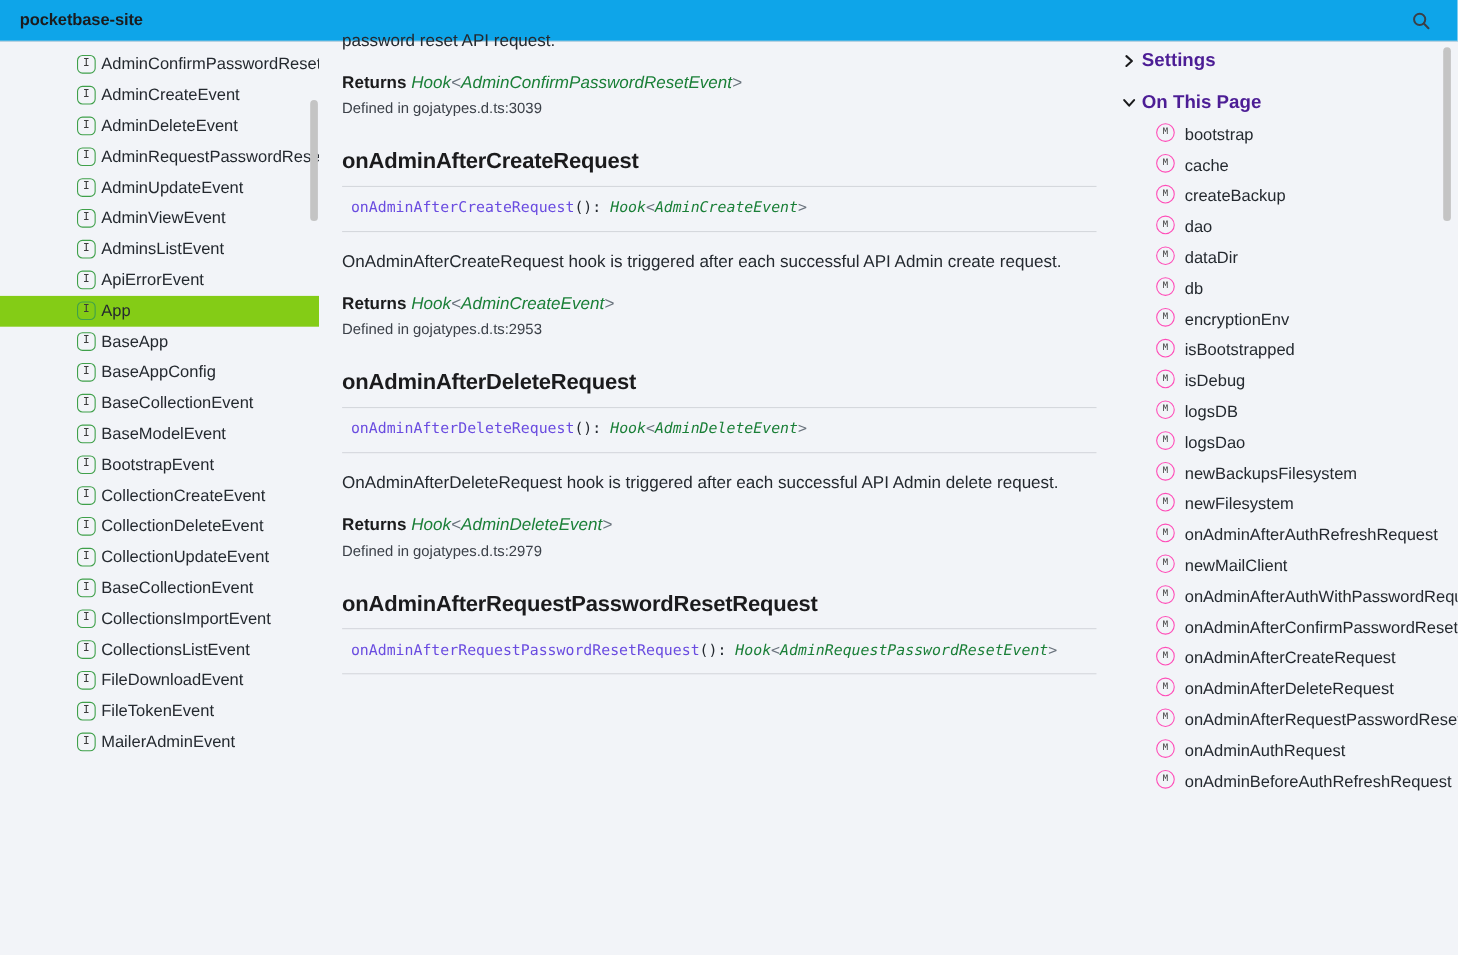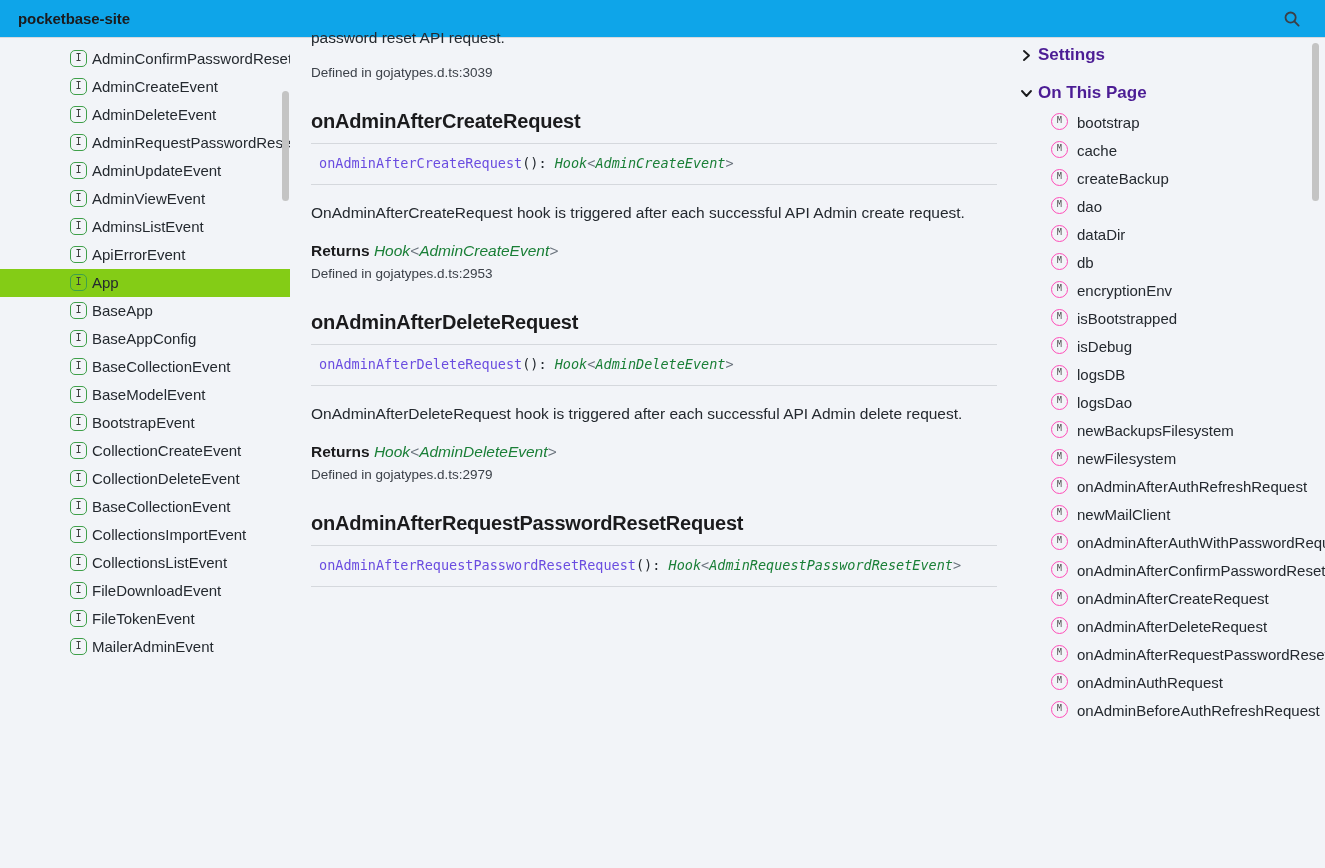--- a/index.html
+++ b/index.html
@@ -287,20 +287,24 @@
       <li class="nav-item">
         <span class="kind-icon"><span class="icon-iface"></span></span>
         <span class="nav-label">CollectionCreateEvent</span>
       </li>
       <li class="nav-item">
         <span class="kind-icon"><span class="icon-iface"></span></span>
         <span class="nav-label">CollectionDeleteEvent</span>
       </li>
       <li class="nav-item">
         <span class="kind-icon"><span class="icon-iface"></span></span>
+        <span class="nav-label">CollectionUpdateEvent</span>
+      </li>
+      <li class="nav-item">
+        <span class="kind-icon"><span class="icon-iface"></span></span>
         <span class="nav-label">BaseCollectionEvent</span>
       </li>
       <li class="nav-item">
         <span class="kind-icon"><span class="icon-iface"></span></span>
         <span class="nav-label">CollectionsImportEvent</span>
       </li>
       <li class="nav-item">
         <span class="kind-icon"><span class="icon-iface"></span></span>
         <span class="nav-label">CollectionsListEvent</span>
       </li>
@@ -318,20 +322,24 @@
       </li>
     </ul>
 </div>
 <div id="left-scroll-track"></div>
 <div id="left-scroll-thumb"></div>
 
 <div id="main">
 
   <div>
     <p class="m-para">password reset API request.</p>
+    <p class="m-returns">
+      <span class="lbl">Returns</span>
+      <span class="type-link">Hook</span><span class="type-punc">&lt;</span><span class="type-link">AdminConfirmPasswordResetEvent</span><span class="type-punc">&gt;</span>
+    </p>
     <p class="m-defined">Defined in gojatypes.d.ts:3039</p>
   </div>
 
   <div id="sections-host">
       <div class="section">
         <h3>onAdminAfterCreateRequest</h3>
         <div class="sig-box">
           <div class="sig"><span class="fn">onAdminAfterCreateRequest</span><span class="punc">(): </span><span class="t">Hook</span><span class="tp">&lt;</span><span class="t">AdminCreateEvent</span><span class="tp">&gt;</span></div>
         </div>
         <p class="m-para" style="margin-left:0">OnAdminAfterCreateRequest hook is triggered after each successful API Admin create request.</p>

